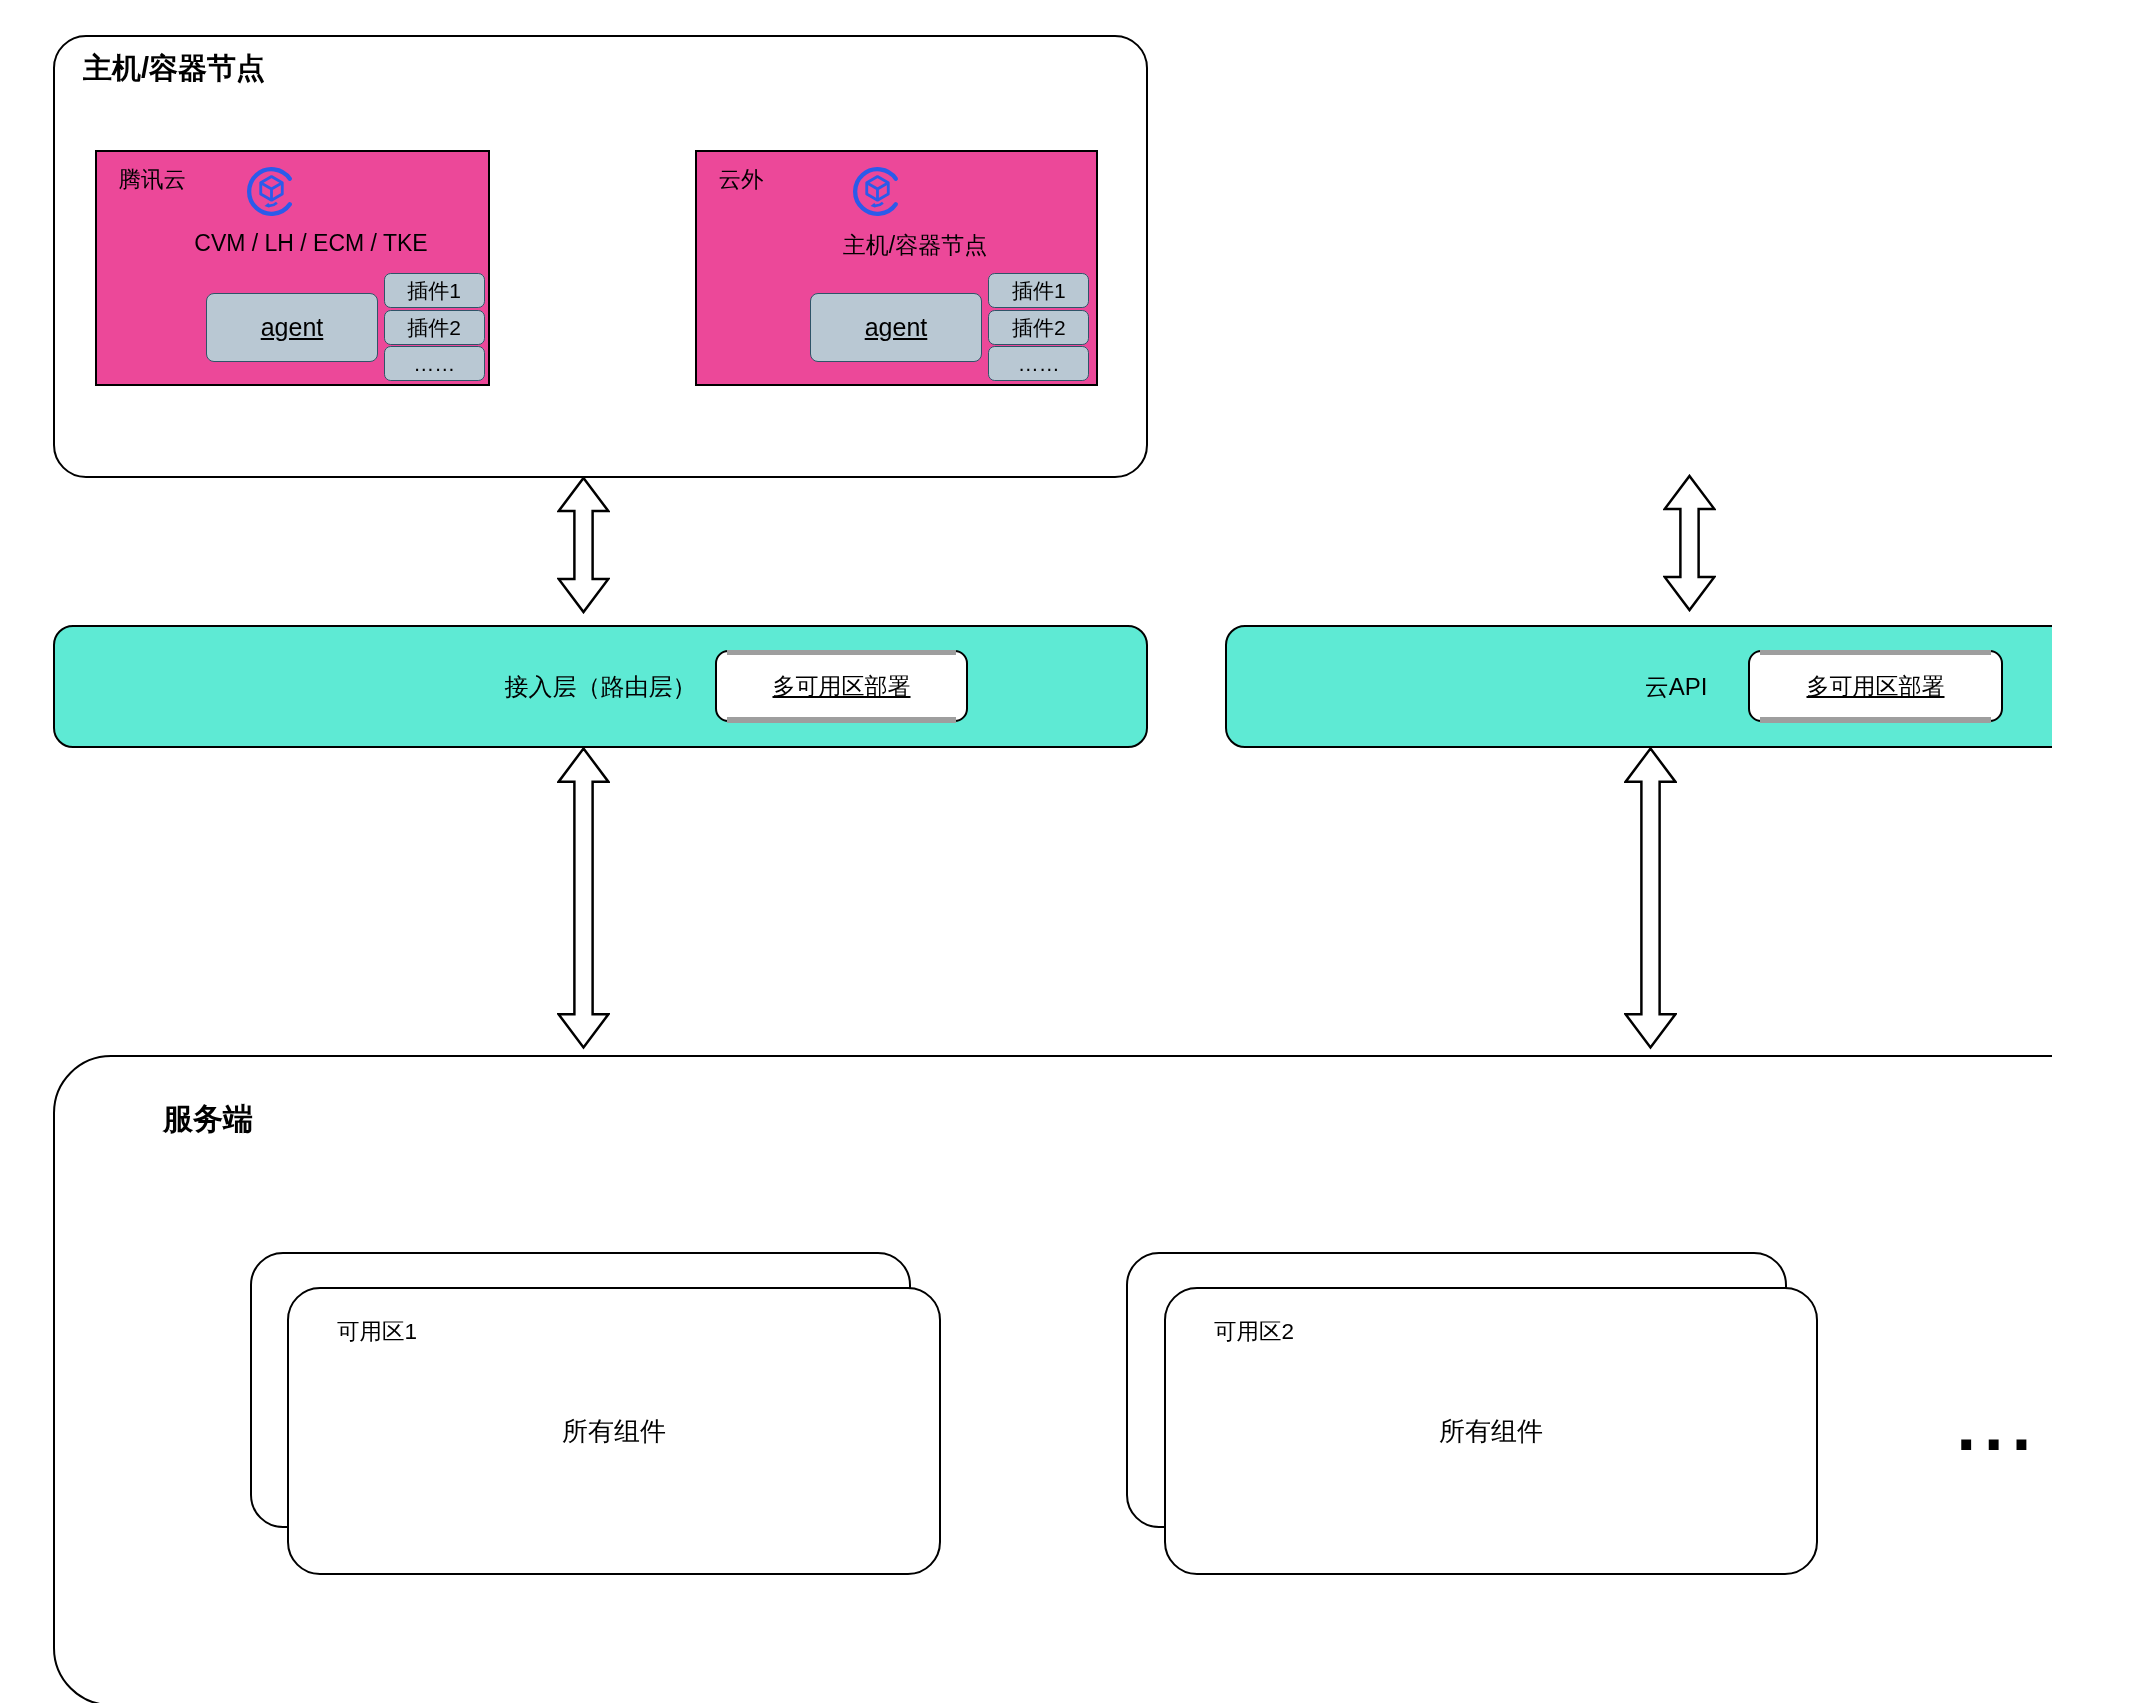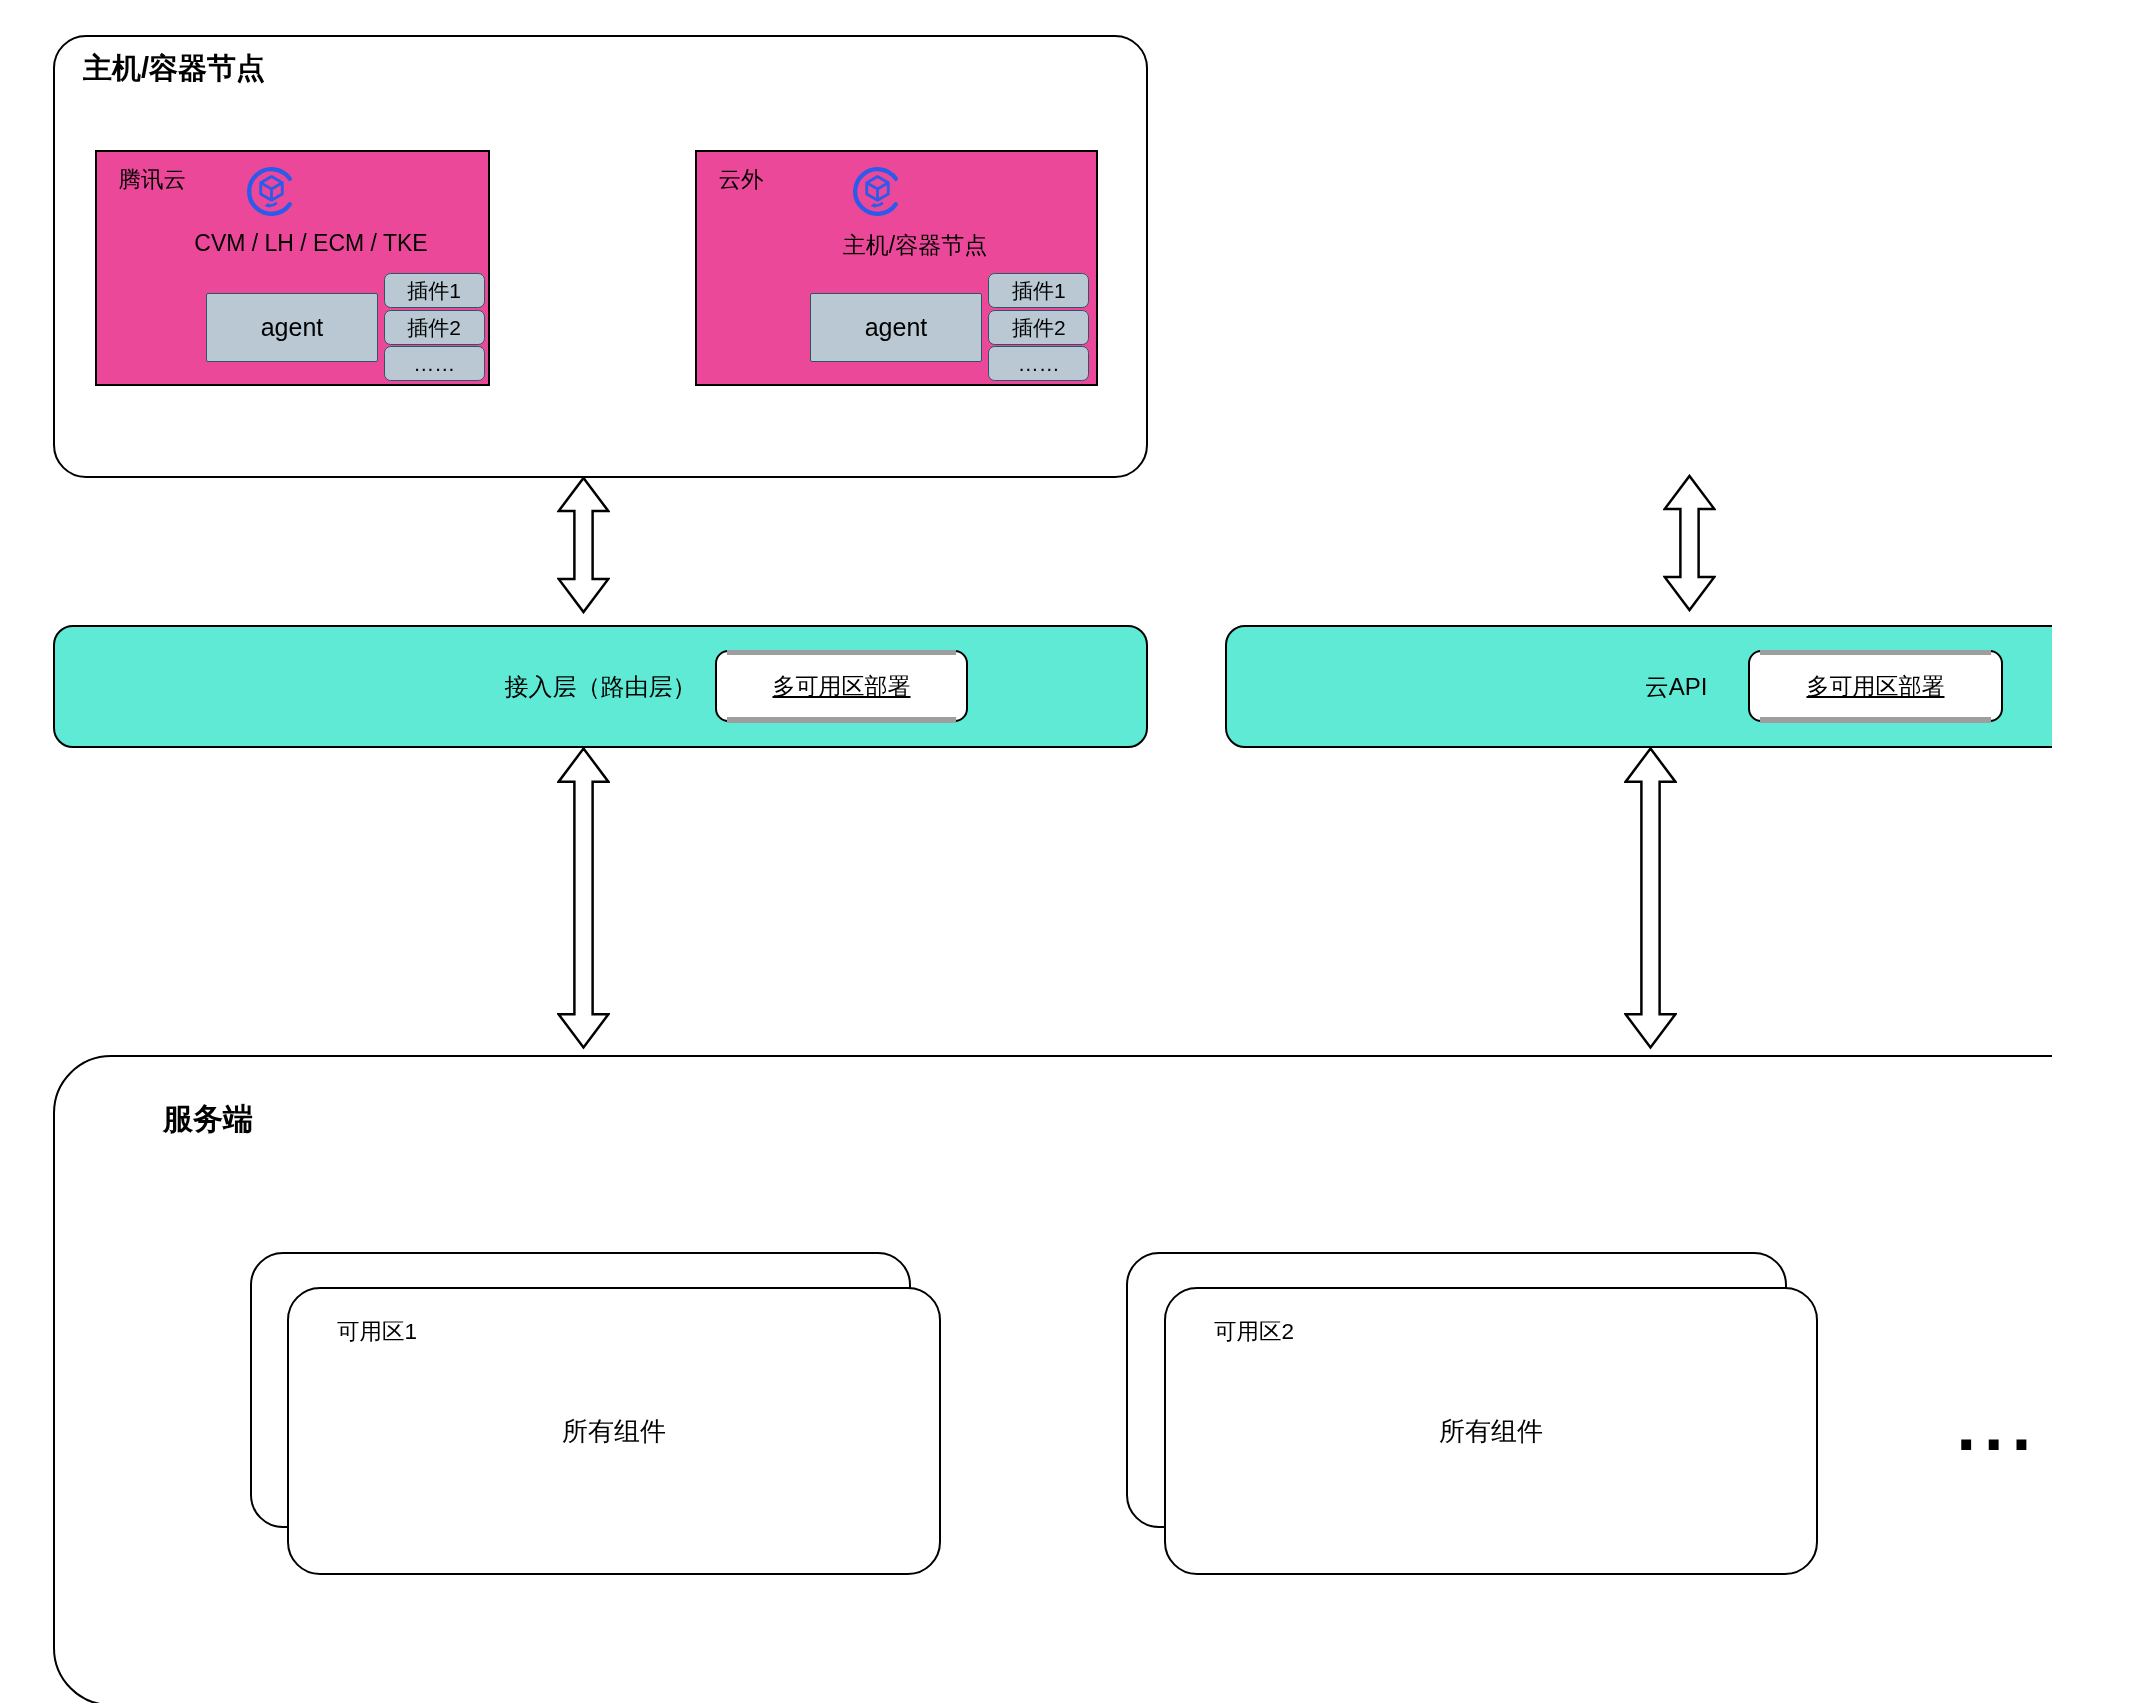--- a/index.html
+++ b/index.html
@@ -11,21 +11,21 @@
   .obox{position:absolute;background:#fff;border:2.5px solid #000;border-radius:33px;}
   .otitle{position:absolute;font-weight:bold;font-size:29px;white-space:nowrap;}
   
   .ibox{position:absolute;background:#ec4899;border:2.5px solid #000;}
   .ibox-label{position:absolute;left:21.6px;top:11.6px;font-size:22.5px;}
   .logo{position:absolute;top:13.3px;width:53px;height:53px;color:var(--logo-blue,#2b5bea);}
   .node-type{position:absolute;left:0;right:0;top:78px;text-align:center;font-size:23px;white-space:nowrap;padding-left:37px;}
   .agent{
     position:absolute;left:109px;top:141px;width:170px;height:67px;
     background:var(--agent-fill,#b9c8d3);border:1.7px solid var(--agent-border,#2e5468);
-    border-radius:2px;display:flex;align-items:center;justify-content:center;font-size:25px;
+    border-radius:8px;display:flex;align-items:center;justify-content:center;font-size:25px;text-decoration:underline;
   }
   .plugins{position:absolute;top:121px;right:3.3px;width:101px;}
   .plugin{
     height:33px;margin-bottom:1.7px;background:var(--agent-fill,#b9c8d3);
     border:1.7px solid var(--agent-border,#2e5468);border-radius:6.7px;
     display:flex;align-items:center;justify-content:center;font-size:21px;line-height:1;
   }
   
   .bar{position:absolute;background:#5eead4;border:2.5px solid #000;border-radius:20px;}
   .bar-label{position:absolute;inset:0;display:flex;align-items:center;justify-content:center;font-size:24px;}

